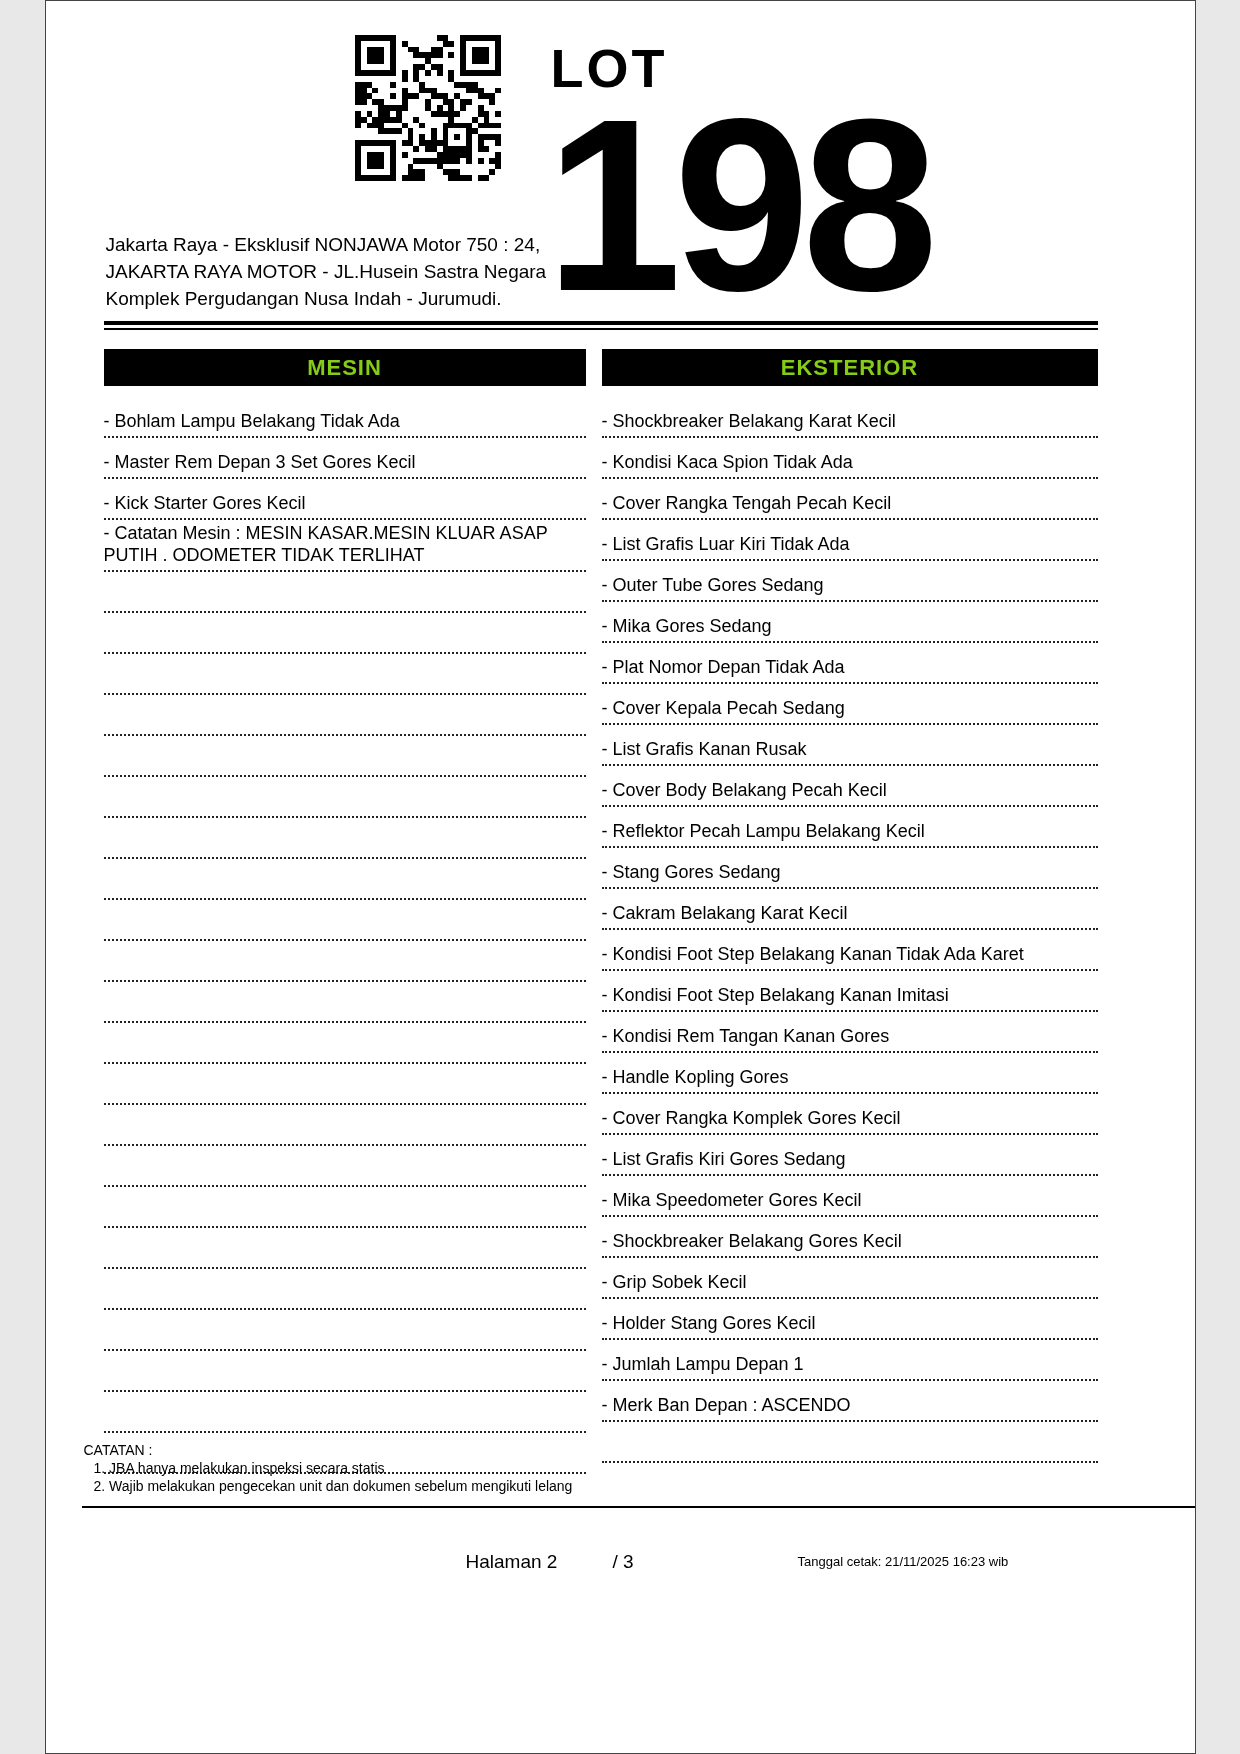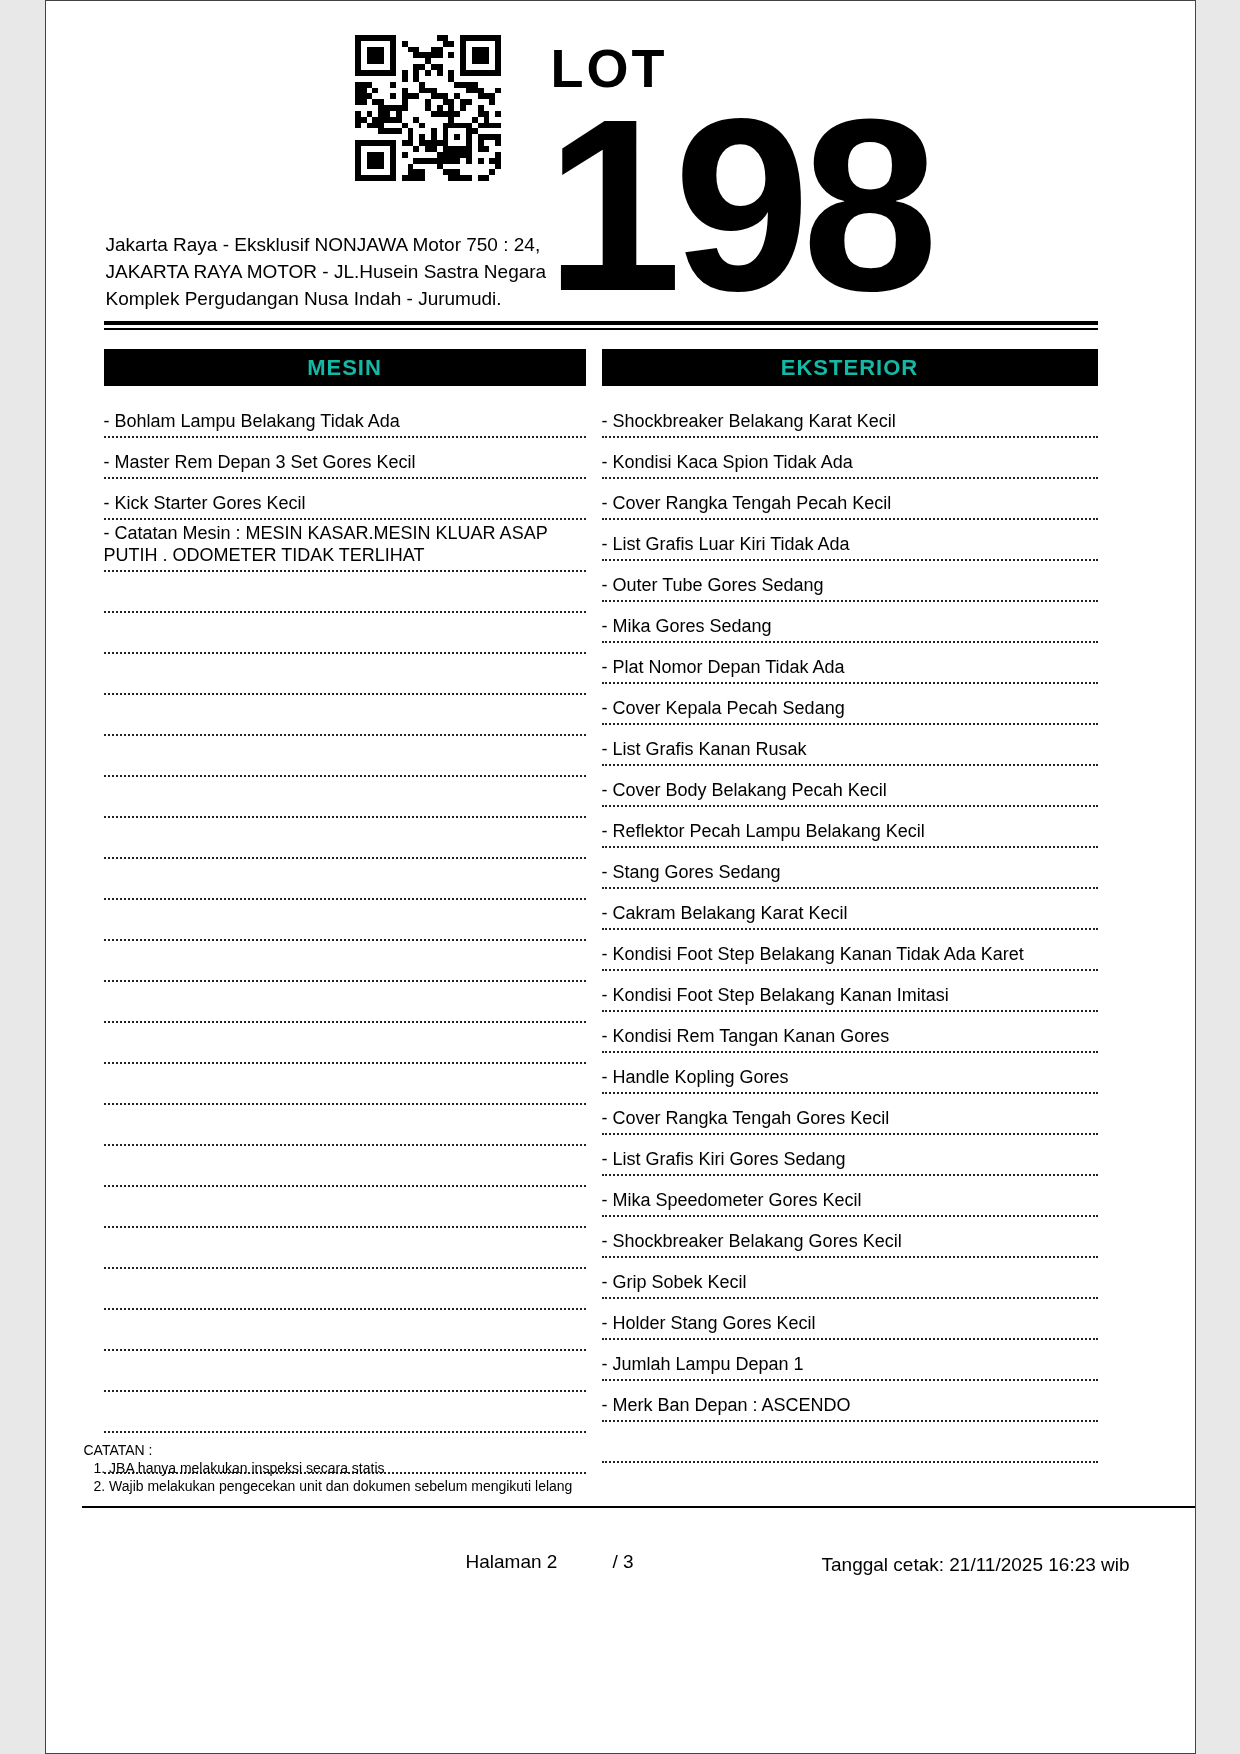--- a/index.html
+++ b/index.html
@@ -42,42 +42,42 @@
   
   .columns{
     position:absolute;left:58px;top:348px;width:994px;
     display:flex;gap:16px;align-items:flex-start;
   }
   .col{min-width:0;}
   .col.left{width:482px;flex:none;}
   .col.right{flex:1;}
   .col-header{
     margin:0 0 11px 0;
-    background:#000;color:#14b8a6;
+    background:#000;color:#84cc16;
     height:37px;line-height:37px;
     text-align:center;
     font-size:22px;font-weight:bold;letter-spacing:1px;
   }
   .row{
     min-height:41px;
     box-sizing:border-box;
     border-bottom:2px dotted #222;
     display:flex;align-items:flex-end;
     font-size:18px;line-height:22px;
     padding:2px 0 4px 0;
   }
   .row.empty{height:41px;}
   
   .bottom-rule{position:absolute;left:36px;top:1505px;width:1168px;height:2px;background:#000;}
   .catatan{position:absolute;left:38px;top:1441px;font-size:14px;line-height:16px;}
   .catatan .catatan-title{margin-bottom:2px;}
   .catatan .catatan-note{margin-left:10px;margin-top:2px;}
   .page-num{position:absolute;left:420px;top:1550px;font-size:19px;}
   .page-total{position:absolute;left:567px;top:1550px;font-size:19px;}
-  .printed{position:absolute;left:776px;top:1553px;font-size:19px;text-align:right;}
+  .printed{position:absolute;left:752px;top:1553px;font-size:13px;text-align:right;}
 </style>
 </head>
 <body>
 
 <div class="page">
 
   <svg class="qr" viewBox="-1 -1 27 27">
       <path d="M0 0h1v1h-1zM1 0h1v1h-1zM2 0h1v1h-1zM3 0h1v1h-1zM4 0h1v1h-1zM5 0h1v1h-1zM6 0h1v1h-1zM14 0h1v1h-1zM15 0h1v1h-1zM18 0h1v1h-1zM19 0h1v1h-1zM20 0h1v1h-1zM21 0h1v1h-1zM22 0h1v1h-1zM23 0h1v1h-1zM24 0h1v1h-1zM0 1h1v1h-1zM6 1h1v1h-1zM8 1h1v1h-1zM15 1h1v1h-1zM16 1h1v1h-1zM18 1h1v1h-1zM24 1h1v1h-1zM0 2h1v1h-1zM2 2h1v1h-1zM3 2h1v1h-1zM4 2h1v1h-1zM6 2h1v1h-1zM9 2h1v1h-1zM10 2h1v1h-1zM13 2h1v1h-1zM14 2h1v1h-1zM18 2h1v1h-1zM20 2h1v1h-1zM21 2h1v1h-1zM22 2h1v1h-1zM24 2h1v1h-1zM0 3h1v1h-1zM2 3h1v1h-1zM3 3h1v1h-1zM4 3h1v1h-1zM6 3h1v1h-1zM10 3h1v1h-1zM11 3h1v1h-1zM12 3h1v1h-1zM13 3h1v1h-1zM14 3h1v1h-1zM16 3h1v1h-1zM18 3h1v1h-1zM20 3h1v1h-1zM21 3h1v1h-1zM22 3h1v1h-1zM24 3h1v1h-1zM0 4h1v1h-1zM2 4h1v1h-1zM3 4h1v1h-1zM4 4h1v1h-1zM6 4h1v1h-1zM12 4h1v1h-1zM18 4h1v1h-1zM20 4h1v1h-1zM21 4h1v1h-1zM22 4h1v1h-1zM24 4h1v1h-1zM0 5h1v1h-1zM6 5h1v1h-1zM10 5h1v1h-1zM11 5h1v1h-1zM13 5h1v1h-1zM14 5h1v1h-1zM18 5h1v1h-1zM24 5h1v1h-1zM0 6h1v1h-1zM1 6h1v1h-1zM2 6h1v1h-1zM3 6h1v1h-1zM4 6h1v1h-1zM5 6h1v1h-1zM6 6h1v1h-1zM8 6h1v1h-1zM10 6h1v1h-1zM12 6h1v1h-1zM14 6h1v1h-1zM16 6h1v1h-1zM18 6h1v1h-1zM19 6h1v1h-1zM20 6h1v1h-1zM21 6h1v1h-1zM22 6h1v1h-1zM23 6h1v1h-1zM24 6h1v1h-1zM8 7h1v1h-1zM10 7h1v1h-1zM16 7h1v1h-1zM0 8h1v1h-1zM1 8h1v1h-1zM2 8h1v1h-1zM6 8h1v1h-1zM11 8h1v1h-1zM17 8h1v1h-1zM18 8h1v1h-1zM19 8h1v1h-1zM20 8h1v1h-1zM0 9h1v1h-1zM1 9h1v1h-1zM3 9h1v1h-1zM8 9h1v1h-1zM11 9h1v1h-1zM12 9h1v1h-1zM13 9h1v1h-1zM19 9h1v1h-1zM20 9h1v1h-1zM21 9h1v1h-1zM24 9h1v1h-1zM0 10h1v1h-1zM1 10h1v1h-1zM2 10h1v1h-1zM6 10h1v1h-1zM8 10h1v1h-1zM9 10h1v1h-1zM10 10h1v1h-1zM13 10h1v1h-1zM14 10h1v1h-1zM15 10h1v1h-1zM17 10h1v1h-1zM21 10h1v1h-1zM22 10h1v1h-1zM23 10h1v1h-1zM0 11h1v1h-1zM1 11h1v1h-1zM3 11h1v1h-1zM4 11h1v1h-1zM8 11h1v1h-1zM12 11h1v1h-1zM15 11h1v1h-1zM16 11h1v1h-1zM18 11h1v1h-1zM19 11h1v1h-1zM23 11h1v1h-1zM4 12h1v1h-1zM5 12h1v1h-1zM6 12h1v1h-1zM7 12h1v1h-1zM8 12h1v1h-1zM12 12h1v1h-1zM14 12h1v1h-1zM16 12h1v1h-1zM18 12h1v1h-1zM21 12h1v1h-1zM0 13h1v1h-1zM2 13h1v1h-1zM4 13h1v1h-1zM5 13h1v1h-1zM7 13h1v1h-1zM13 13h1v1h-1zM14 13h1v1h-1zM15 13h1v1h-1zM16 13h1v1h-1zM17 13h1v1h-1zM21 13h1v1h-1zM22 13h1v1h-1zM24 13h1v1h-1zM0 14h1v1h-1zM1 14h1v1h-1zM3 14h1v1h-1zM4 14h1v1h-1zM5 14h1v1h-1zM6 14h1v1h-1zM7 14h1v1h-1zM10 14h1v1h-1zM16 14h1v1h-1zM20 14h1v1h-1zM22 14h1v1h-1zM0 15h1v1h-1zM2 15h1v1h-1zM3 15h1v1h-1zM4 15h1v1h-1zM8 15h1v1h-1zM11 15h1v1h-1zM15 15h1v1h-1zM16 15h1v1h-1zM17 15h1v1h-1zM18 15h1v1h-1zM19 15h1v1h-1zM21 15h1v1h-1zM22 15h1v1h-1zM23 15h1v1h-1zM24 15h1v1h-1zM4 16h1v1h-1zM5 16h1v1h-1zM6 16h1v1h-1zM7 16h1v1h-1zM9 16h1v1h-1zM13 16h1v1h-1zM15 16h1v1h-1zM19 16h1v1h-1zM20 16h1v1h-1zM9 17h1v1h-1zM11 17h1v1h-1zM13 17h1v1h-1zM15 17h1v1h-1zM17 17h1v1h-1zM19 17h1v1h-1zM21 17h1v1h-1zM22 17h1v1h-1zM23 17h1v1h-1zM24 17h1v1h-1zM0 18h1v1h-1zM1 18h1v1h-1zM2 18h1v1h-1zM3 18h1v1h-1zM4 18h1v1h-1zM5 18h1v1h-1zM6 18h1v1h-1zM8 18h1v1h-1zM9 18h1v1h-1zM11 18h1v1h-1zM12 18h1v1h-1zM13 18h1v1h-1zM14 18h1v1h-1zM15 18h1v1h-1zM19 18h1v1h-1zM21 18h1v1h-1zM24 18h1v1h-1zM0 19h1v1h-1zM6 19h1v1h-1zM10 19h1v1h-1zM12 19h1v1h-1zM13 19h1v1h-1zM15 19h1v1h-1zM16 19h1v1h-1zM17 19h1v1h-1zM18 19h1v1h-1zM19 19h1v1h-1zM21 19h1v1h-1zM22 19h1v1h-1zM0 20h1v1h-1zM2 20h1v1h-1zM3 20h1v1h-1zM4 20h1v1h-1zM6 20h1v1h-1zM8 20h1v1h-1zM14 20h1v1h-1zM15 20h1v1h-1zM16 20h1v1h-1zM17 20h1v1h-1zM18 20h1v1h-1zM19 20h1v1h-1zM24 20h1v1h-1zM0 21h1v1h-1zM2 21h1v1h-1zM3 21h1v1h-1zM4 21h1v1h-1zM6 21h1v1h-1zM10 21h1v1h-1zM11 21h1v1h-1zM12 21h1v1h-1zM13 21h1v1h-1zM14 21h1v1h-1zM15 21h1v1h-1zM16 21h1v1h-1zM17 21h1v1h-1zM19 21h1v1h-1zM21 21h1v1h-1zM23 21h1v1h-1zM24 21h1v1h-1zM0 22h1v1h-1zM2 22h1v1h-1zM3 22h1v1h-1zM4 22h1v1h-1zM6 22h1v1h-1zM9 22h1v1h-1zM14 22h1v1h-1zM24 22h1v1h-1zM0 23h1v1h-1zM6 23h1v1h-1zM9 23h1v1h-1zM10 23h1v1h-1zM11 23h1v1h-1zM15 23h1v1h-1zM16 23h1v1h-1zM17 23h1v1h-1zM23 23h1v1h-1zM0 24h1v1h-1zM1 24h1v1h-1zM2 24h1v1h-1zM3 24h1v1h-1zM4 24h1v1h-1zM5 24h1v1h-1zM6 24h1v1h-1zM8 24h1v1h-1zM9 24h1v1h-1zM10 24h1v1h-1zM11 24h1v1h-1zM16 24h1v1h-1zM17 24h1v1h-1zM18 24h1v1h-1zM19 24h1v1h-1zM21 24h1v1h-1zM22 24h1v1h-1z" fill="#000"></path>
     </svg>
 
@@ -208,21 +208,21 @@
 
           <div class="row">
             <span>- Kondisi Rem Tangan Kanan Gores</span>
           </div>
 
           <div class="row">
             <span>- Handle Kopling Gores</span>
           </div>
 
           <div class="row">
-            <span>- Cover Rangka Tengah Gores Kecil</span>
+            <span>- Cover Rangka Komplek Gores Kecil</span>
           </div>
 
           <div class="row">
             <span>- List Grafis Kiri Gores Sedang</span>
           </div>
 
           <div class="row">
             <span>- Mika Speedometer Gores Kecil</span>
           </div>
 

